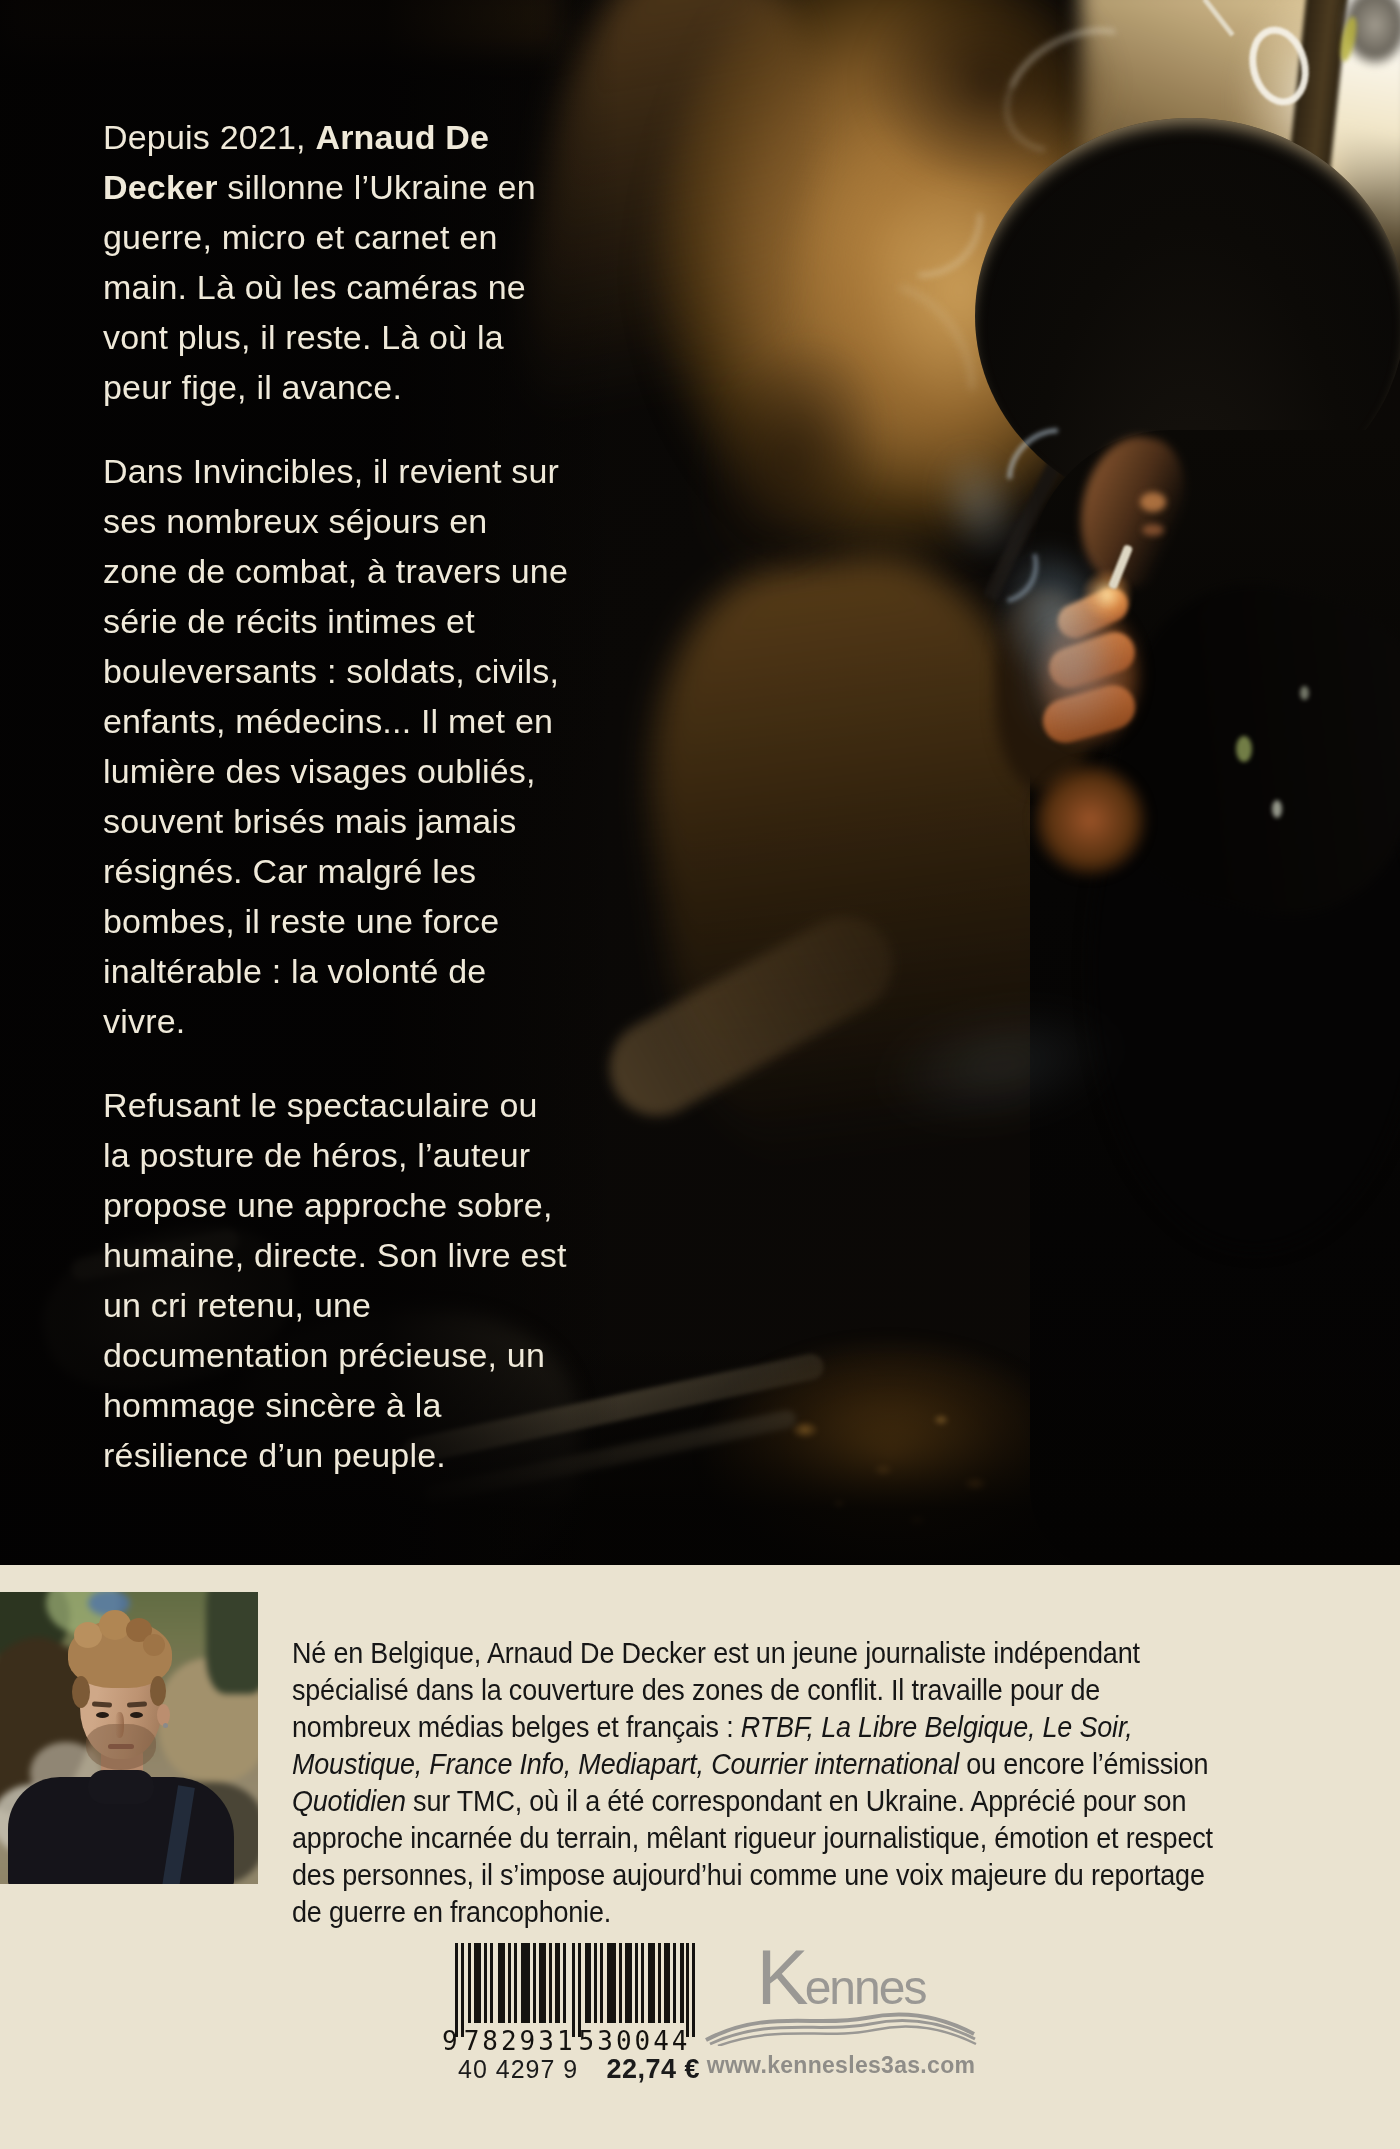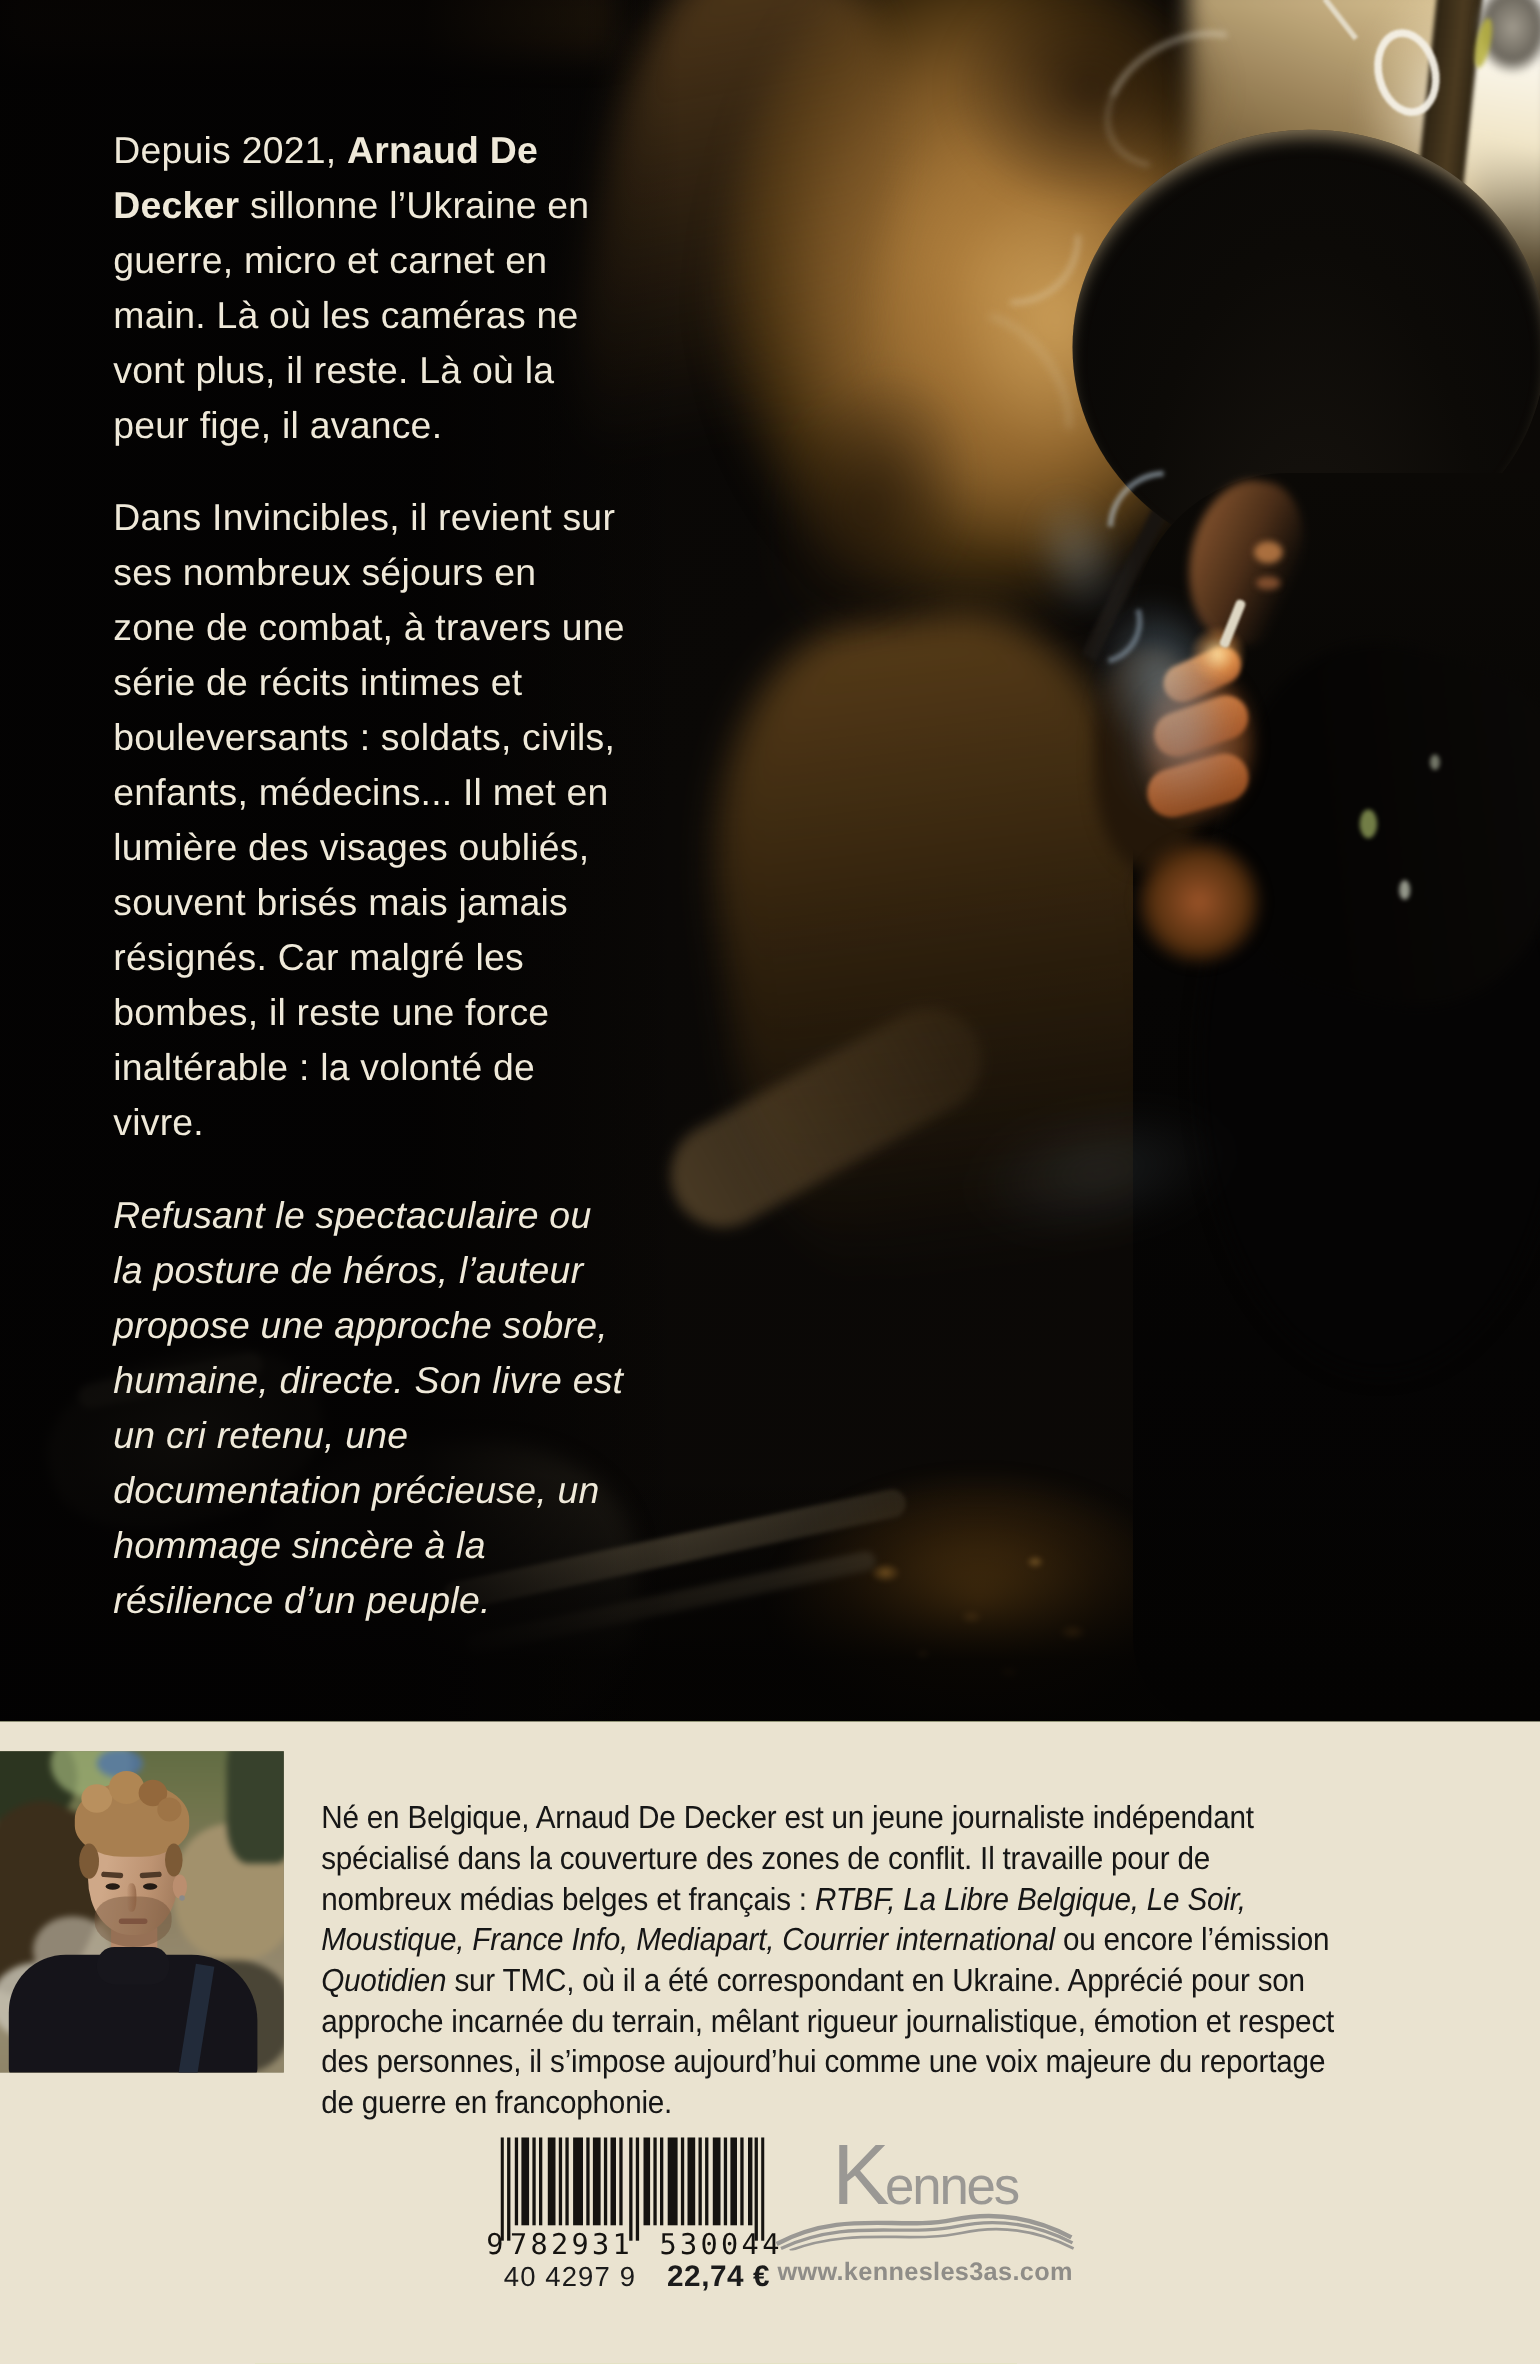--- a/index.html
+++ b/index.html
@@ -144,21 +144,21 @@
   .fg-strap2{left:420px;top:1448px;width:380px;height:18px;border-radius:9px;
     background:rgba(112,99,75,.5);transform:rotate(-12deg);filter:blur(3px);}
   .fg-bottom-shade{left:0;top:1340px;width:1400px;height:225px;
     background:linear-gradient(180deg,rgba(4,3,2,0),rgba(4,3,2,.92) 75%);}
   .ph-left-shade{left:0;top:0;width:620px;height:1565px;
     background:linear-gradient(90deg,rgba(3,2,2,.88) 62%,rgba(3,2,2,0));}
   
   .blurb{position:absolute;left:103px;top:112px;width:468px;z-index:5;
     color:#efe9d9;font-size:34px;line-height:50px;letter-spacing:.2px;}
   .blurb p{margin:0 0 34px 0;}
-  .blurb p:last-child{margin-bottom:0;font-style:italic;}
+  .blurb p:last-child{margin-bottom:0;}
   .blurb .b{font-weight:700;}
   
   .band{position:absolute;left:0;top:1565px;width:1400px;height:584px;background:#eae3d0;}
   .band .abs{position:absolute;}
   
   .author-photo{left:0;top:27px;width:258px;height:292px;overflow:hidden;background:#7d7a5e;}
   .author-photo div{position:absolute;}
   .ap-bg{left:-12px;top:-12px;right:-12px;bottom:-12px;filter:blur(3px);
     background:linear-gradient(180deg,#5e6a41 0%,#6f744b 18%,#7f775a 38%,#92866a 58%,#978c72 78%,#8d8366 100%);}
   .ap-b1{left:-14px;top:-12px;width:96px;height:96px;border-radius:50%;background:#2c3520;}
@@ -198,21 +198,21 @@
     color:#161616;font-size:29px;line-height:37px;letter-spacing:-.2px;}
   .bio .it{font-style:italic;}
   
   .barcode-block{left:442px;top:375px;width:258px;height:140px;}
   .barcode-block .abs2{position:absolute;}
   .bc-svg{left:13px;top:3px;}
   .ean-row{left:0;top:86px;width:258px;display:flex;align-items:flex-start;
     font-family:"DejaVu Sans Mono",monospace;font-size:26px;color:#151310;}
   .ean-row .g{letter-spacing:3px;}
   .ean-row .d9{margin-right:6px;}
-  .ean-row .g1{margin-right:24px;text-align:right;}
+  .ean-row .g1{margin-right:3px;text-align:right;}
   .sub-row{left:0;top:114px;width:258px;display:flex;justify-content:space-between;
     align-items:baseline;padding-left:16px;box-sizing:border-box;color:#1b1b1b;}
   .bc-sup{font-size:25px;letter-spacing:1px;}
   .bc-price{font-size:27px;font-weight:700;letter-spacing:.5px;}
   
   .publisher{left:686px;top:371px;width:310px;height:160px;color:#9a9894;}
   .publisher .abs2{position:absolute;}
   .kennes{left:0;top:2px;width:310px;text-align:center;font-size:48px;line-height:1;
     letter-spacing:-2px;color:#9a9894;}
   .kennes::first-letter{font-size:78px;letter-spacing:-4px;}

